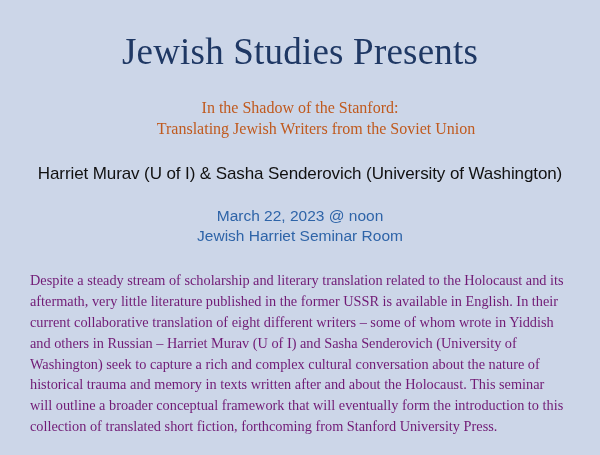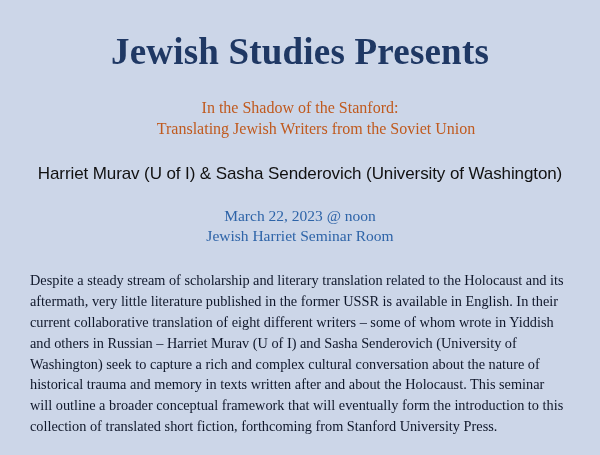--- a/index.html
+++ b/index.html
@@ -15,21 +15,21 @@
   }
   .poster {
     position: relative;
     width: 600px;
     height: 455px;
     box-sizing: border-box;
   }
   .title {
     text-align: center;
     font-family: "Liberation Serif", serif;
-    font-weight: bold;
+    font-weight: normal;
     font-size: 37px;
     color: #1f3864;
     letter-spacing: 0.2px;
     margin: 0;
     padding-top: 32px;
     line-height: 1.1;
   }
   .subtitle {
     text-align: center;
     color: #c05a1e;
@@ -48,36 +48,36 @@
     font-family: "Liberation Sans", sans-serif;
     font-size: 17px;
     color: #111111;
     margin: 0;
     padding-top: 24px;
     letter-spacing: -0.1px;
   }
   .details {
     text-align: center;
     color: #2e64a8;
-    font-family: Liberation Serif, serif;
+    font-family: Liberation Sans, sans-serif;
     font-size: 15.5px;
     line-height: 1.3;
     margin: 0;
     padding-top: 22px;
   }
   .details span {
     display: block;
   }
   .abstract {
     margin: 0;
     padding: 24px 30px 0 30px;
     font-family: "Liberation Serif", serif;
     font-size: 14.3px;
     line-height: 1.46;
-    color: #0f172a;
+    color: #701a75;
     text-align: left;
   }
 </style>
 </head>
 <body>
 
 <div class="poster">
 
   <h1 class="title">Jewish Studies Presents</h1>
 

